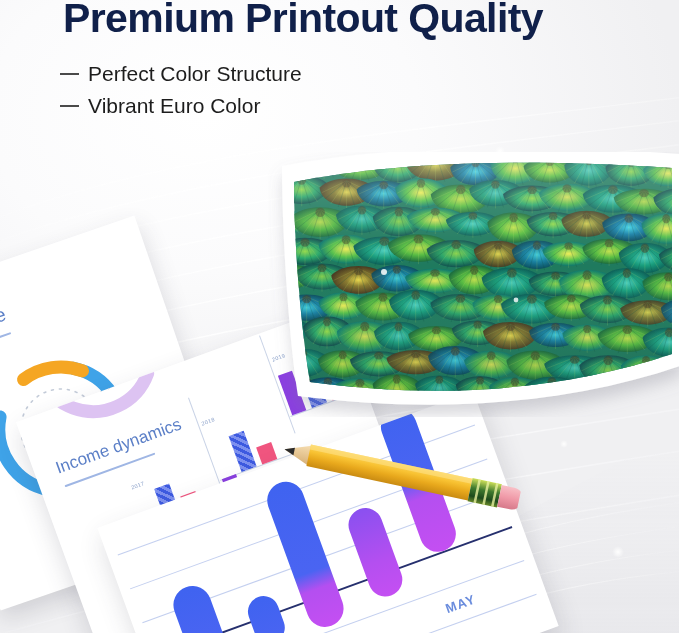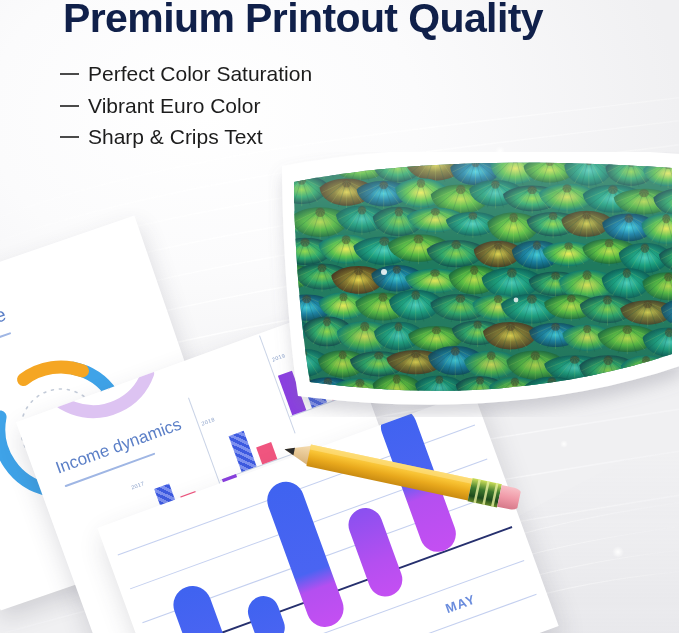--- a/index.html
+++ b/index.html
@@ -127,29 +127,25 @@
   <div class="bokeh" style="left:448px;top:534px;width:9px;height:9px;"></div>
   <div class="bokeh" style="left:612px;top:546px;width:12px;height:12px;"></div>
   <div class="bokeh" style="left:560px;top:440px;width:8px;height:8px;"></div>
   <div class="bokeh" style="left:495px;top:146px;width:10px;height:10px;"></div>
 
   <div class="headline">Premium Printout Quality</div>
 
   <div class="bullets">
     <div class="bullet">
       <span class="dash"></span>
-      <span class="btxt">Perfect Color Saturation</span>
+      <span class="btxt">Perfect Color Structure</span>
     </div>
     <div class="bullet">
       <span class="dash"></span>
       <span class="btxt">Vibrant Euro Color</span>
-    </div>
-    <div class="bullet">
-      <span class="dash"></span>
-      <span class="btxt">Sharp &amp; Crips Text</span>
     </div>
   </div>
 
   <div class="doc" id="docLeft">
     <div class="doc-title" style="left:24px;top:40px;font-size:19px;">Structure</div>
     <div class="doc-rule" style="left:26px;top:70px;width:74px;"></div>
 
     <svg width="255" height="330" viewBox="0 0 255 330" style="position:absolute;left:0;top:0;">
 
       <g>

